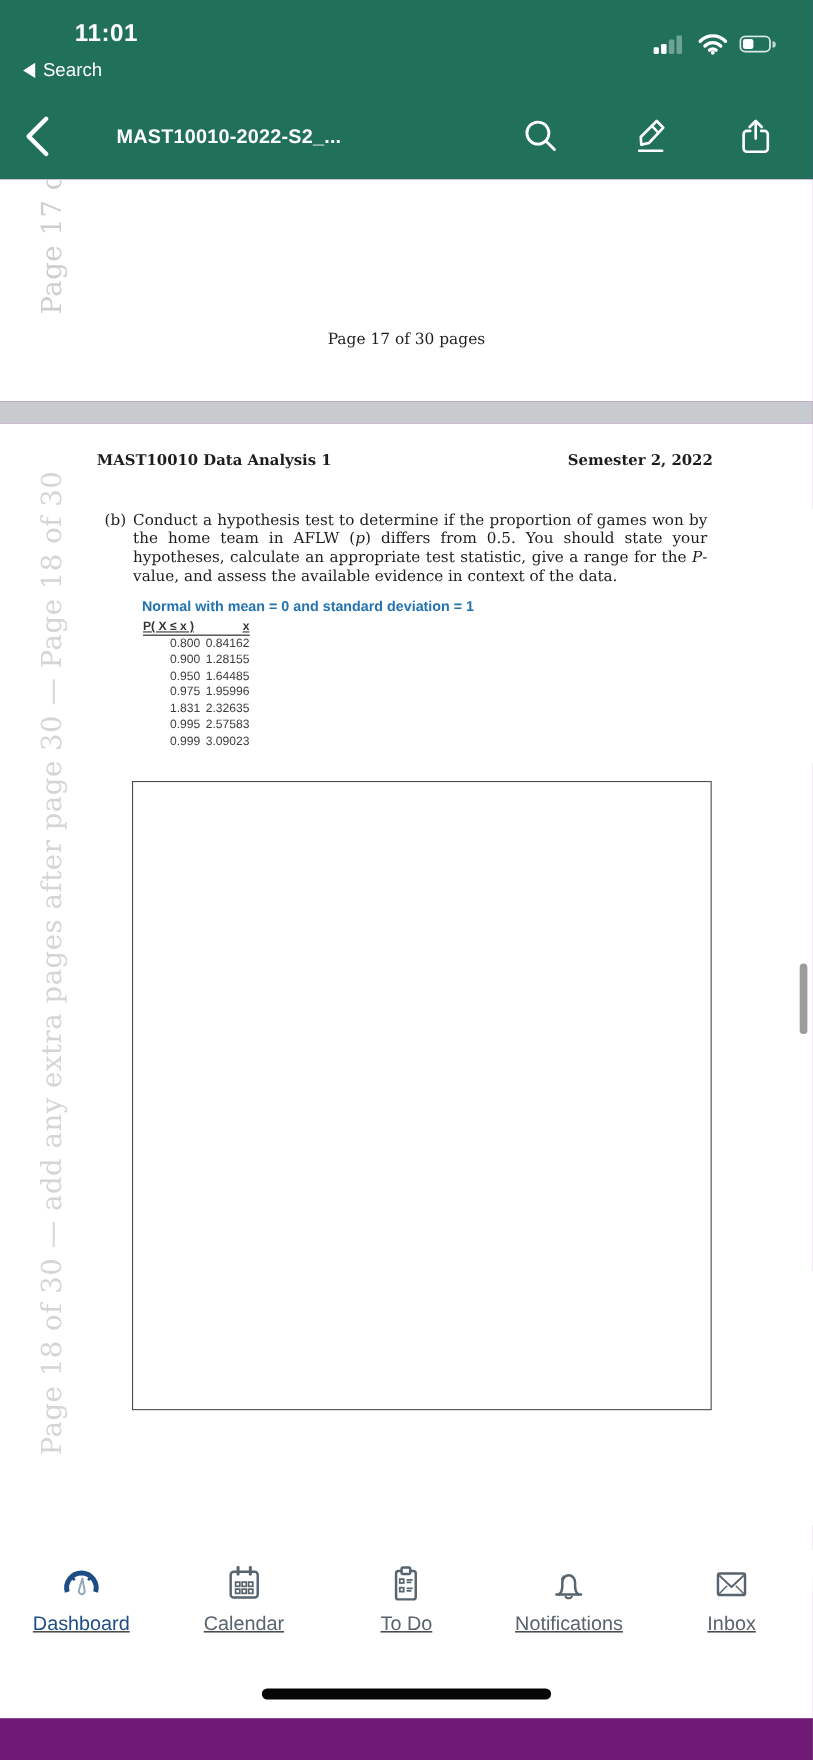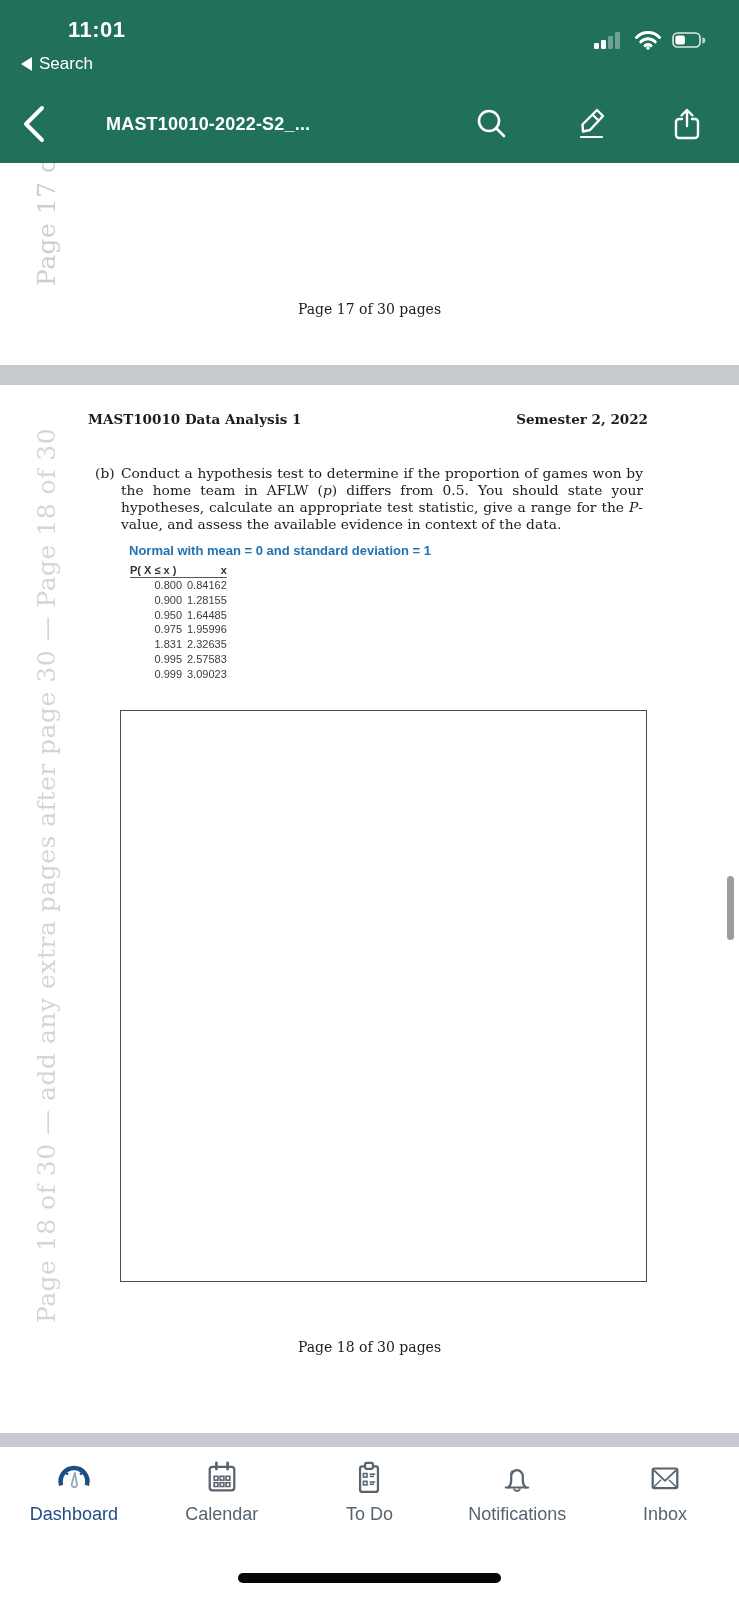--- a/index.html
+++ b/index.html
@@ -43,33 +43,33 @@
 
   .docheader { position:absolute; top:26px; left:88px; width:560px; display:flex; justify-content:space-between; font-size:13.5px;font-weight:bold; }
 
   .question { position:absolute; top:80px; left:95px; width:548px; display:flex; font-size:13.8px; line-height:17px; }
   .qlabel { width:26px; flex:none; }
   .qtext { flex:1; text-align:justify; }
   .mi { font-style:italic; }
 
   .minitab-title { position:absolute; top:158px; left:129px; color:#2273b0; font-size:13px; font-weight:700; }
   .minitab { position:absolute; top:179px; left:130px; border-collapse:collapse; font-size:11px; color:#3c3c3c; }
-  .minitab th { font-weight:600; color:#333; border-bottom:1px solid #555; padding:0 0 1px 0; }
+  .minitab th { font-weight:600; color:#333; border-bottom:1px solid #555; padding:0 0 1px 0;text-decoration:underline; }
   .minitab th.c1 { text-align:left; width:52px; }
   .minitab th.c2 { text-align:right; width:40px; padding-left:5px; }
   .minitab td { padding:0; line-height:14.8px; }
   .minitab td.c1 { text-align:right; }
   .minitab td.c2 { text-align:right; padding-left:5px; }
 
   .answerbox { position:absolute; top:325px; left:120px; width:527px; height:572px; border:1.5px solid #4b4b4b; background:#fff; }
 
   .scrollthumb { position:absolute; right:5px; top:876px; width:7px; height:64px; border-radius:4px; background:#9c9c9c; }
 
   
-  .tabbar { position:absolute; top:1447px; left:0; width:739px; height:153px; background:#fff; display:flex; }
+  .tabbar { position:absolute; top:1409px; left:0; width:739px; height:153px; background:#fff; display:flex;text-decoration:underline; }
   .tabitem { flex:1; display:flex; flex-direction:column; align-items:center; padding-top:11px; color:#57636d; }
   .tabitem .ticon { height:40px; display:flex; align-items:center; justify-content:center; }
   .tabitem .tlabel { margin-top:6px; font-size:18px; }
   .tabitem.active { color:#1d4d85; }
   .homebar { position:absolute; left:238px; top:126px; width:263px; height:10px; border-radius:5px; background:#060606; }
 </style>
 </head>
 <body>
 
 <div class="screen">
@@ -183,21 +183,20 @@
           </tr>
         <tr>
             <td class="c1">0.999</td>
             <td class="c2">3.09023</td>
           </tr>
       </tbody>
     </table>
 
     <div class="answerbox"></div>
 
-    <div class="p18footer serif">Page 18 of 30 pages</div>
   </div>
 
   <div class="botsep"></div>
 
   <div class="scrollthumb"></div>
 
   <div class="tabbar">
 
     <div class="tabitem active">
       <div class="ticon">

